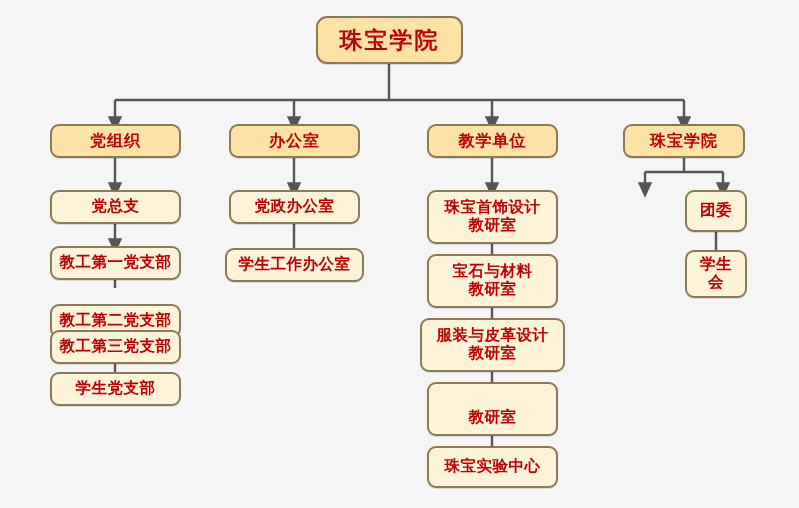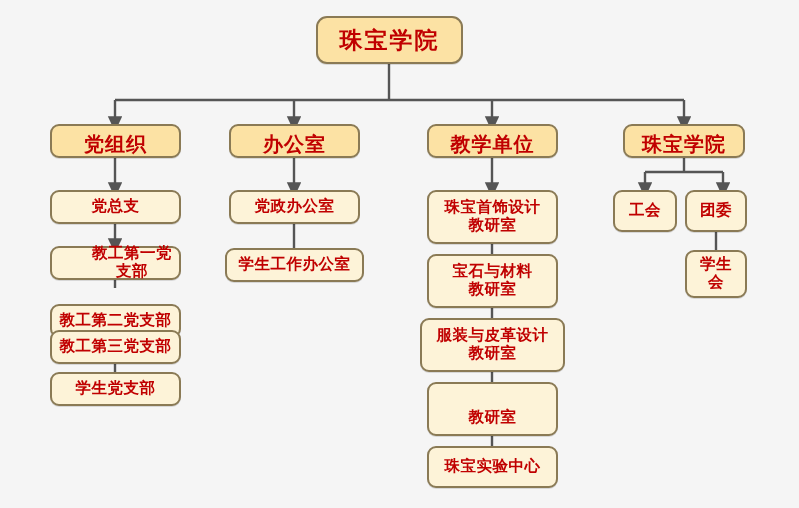--- a/index.html
+++ b/index.html
@@ -46,23 +46,22 @@
   .node.gold {
     background: #fce2a4;
   }
   .node.root {
     background: #fce2a4;
     border-radius: 11px;
     font-size: 23px;
     letter-spacing: 2px;
   }
   .node.level2 {
-    font-size: 20px;
+    font-size: 16px;
     letter-spacing: 1px;
-    align-items: flex-end;
   }
   .node.level3 {
     font-size: 15.5px;
   }
   .node.small {
     font-size: 15.5px;
   }
   .node .txt {
     display: block;
     width: 100%;
@@ -132,21 +131,21 @@
     <span class="txt">教学单位</span>
   </div>
 
   <div class="node gold level2" style="left:623px; top:124px; width:122px; height:34px;">
     <span class="txt">珠宝学院</span>
   </div>
 
   <div class="node level3" style="left:50px; top:190px; width:131px; height:34px;">
     <span class="txt">党总支</span>
   </div>
-  <div class="node level3" style="left:50px; top:246px; width:131px; height:34px;padding-left:33px;">
+  <div class="node level3" style="left:50px; top:246px; width:131px; height:34px;">
     <span class="txt">教工第一党支部</span>
   </div>
   <div class="node level3" style="left:50px; top:304px; width:131px; height:34px;">
     <span class="txt">教工第二党支部</span>
   </div>
   <div class="node level3" style="left:50px; top:330px; width:131px; height:34px;">
     <span class="txt">教工第三党支部</span>
   </div>
   <div class="node level3" style="left:229px; top:190px; width:131px; height:34px;">
     <span class="txt">党政办公室</span>
@@ -180,23 +179,20 @@
   <div class="node level3" style="left:427px; top:382px; width:131px; height:54px;">
     <span class="txt">
       <br>
       <span>教研室</span>
     </span>
   </div>
   <div class="node level3" style="left:427px; top:446px; width:131px; height:42px;">
     <span class="txt">珠宝实验中心</span>
   </div>
 
-  <div class="node small" style="left:613px; top:190px; width:64px; height:42px;">
-    <span class="txt">工会</span>
-  </div>
   <div class="node small" style="left:685px; top:190px; width:62px; height:42px;">
     <span class="txt">团委</span>
   </div>
   <div class="node small" style="left:685px; top:250px; width:62px; height:48px;">
     <span class="txt">
       <span>学生</span><br>
       <span>会</span>
     </span>
   </div>
 

